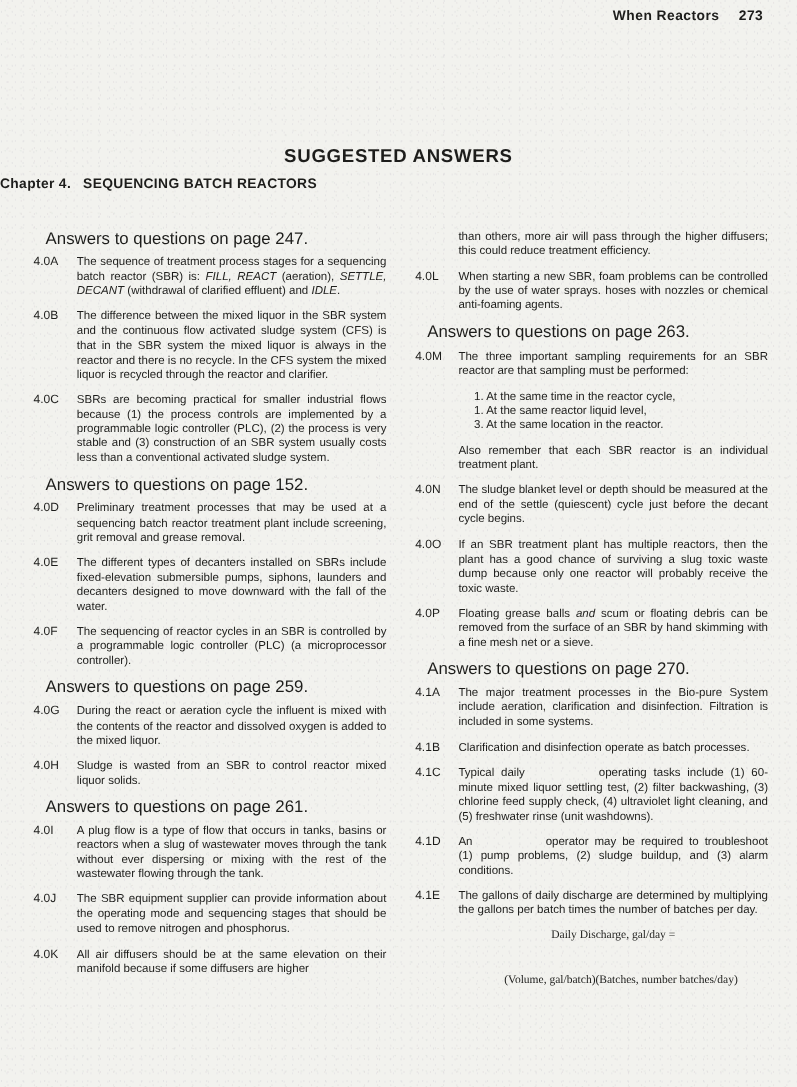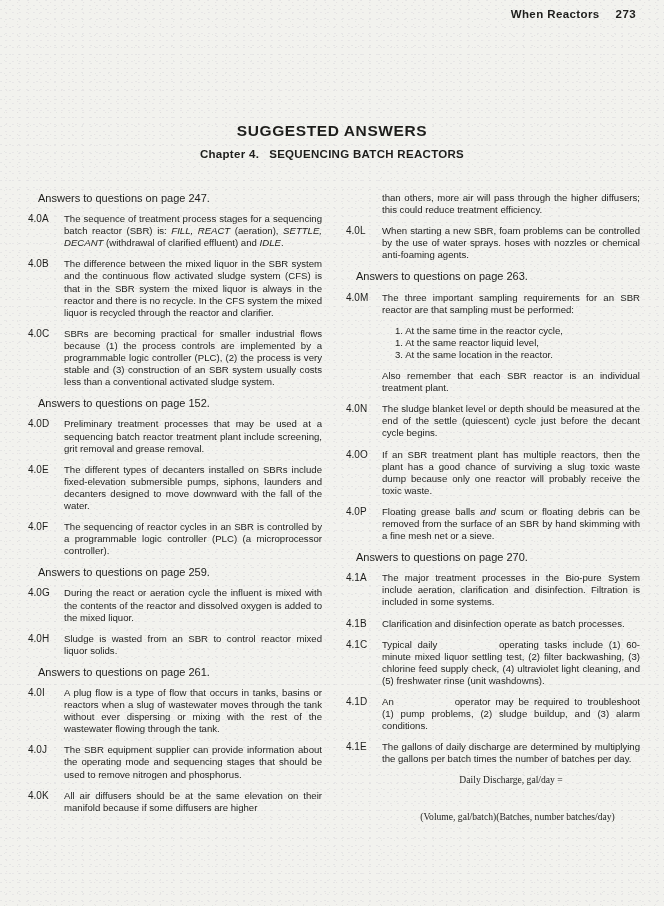--- a/index.html
+++ b/index.html
@@ -57,21 +57,20 @@
     text-align: center;
     font-size: 15.5px;
     font-weight: bold;
     letter-spacing: .6px;
   }
   .chapter-line {
     position: absolute;
     top: 148px;
     left: 0;
     width: 664px;
-    text-align: center;
     font-size: 11.5px;
     font-weight: bold;
     letter-spacing: .3px;
   }
   .chapter-line .ch-num { margin-right: 10px; }
 
   
   .columns {
     position: absolute;
     top: 192px;
@@ -83,21 +82,21 @@
   .col {
     width: 294px;
     font-size: 9.6px;
     line-height: 12.1px;
   }
 
   
   .sec-head {
     padding-left: 10px;
     margin-bottom: 9px;
-    font-size: 11px;
+    font-size: 14px;
   }
   .qa {
     display: flex;
     margin-bottom: 9px;
   }
   .qa-label {
     flex: 0 0 36px;
     font-size: 10px;
   }
   .qa-body {

